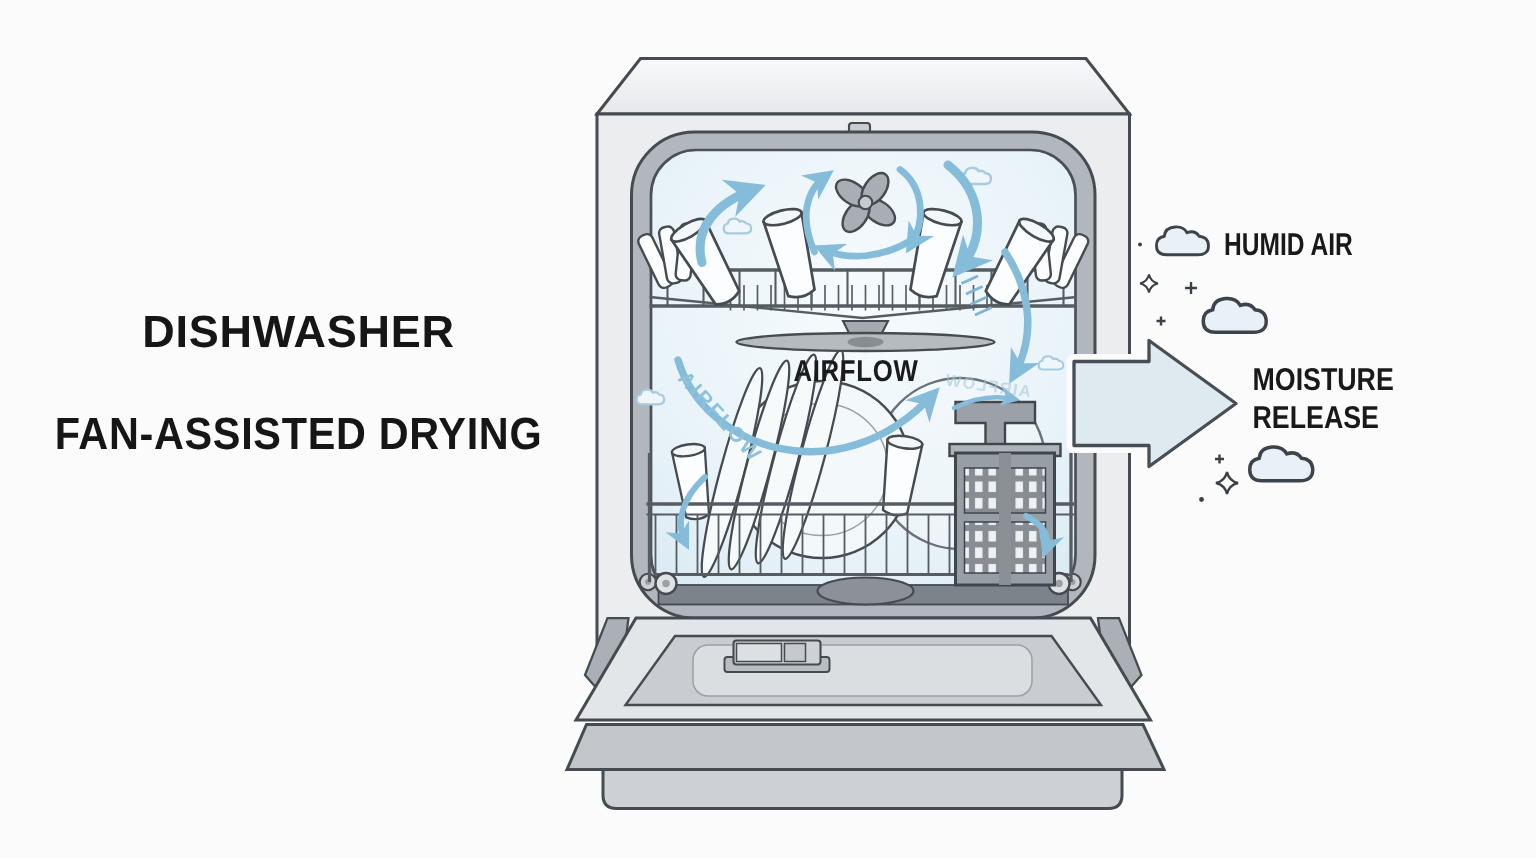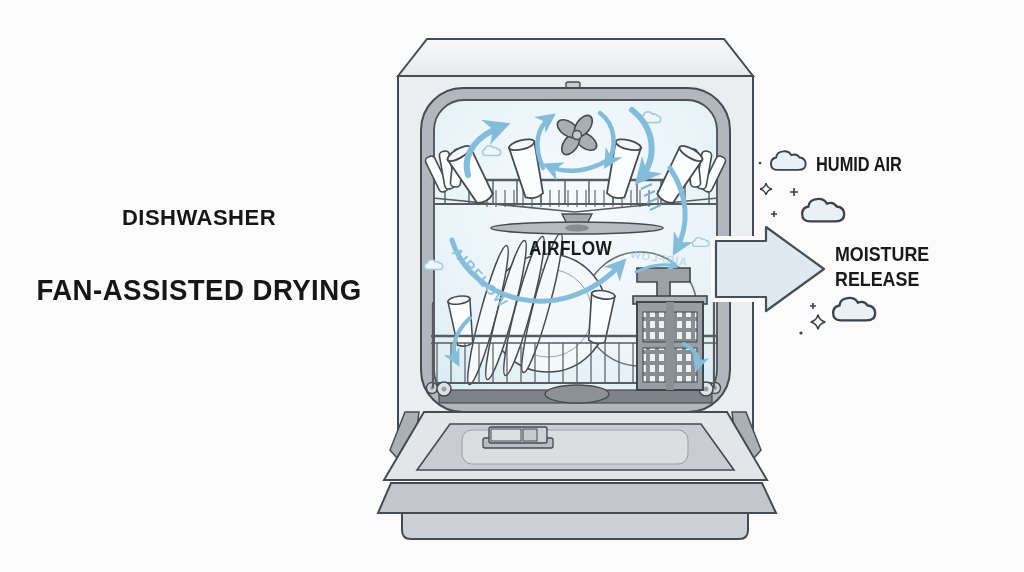--- a/index.html
+++ b/index.html
@@ -1,21 +1,21 @@
 <!DOCTYPE html>
 <html><head>
 <meta charset="utf-8">
 <style>
   html,body{margin:0;padding:0;background:#fbfbfb;}
   .stage{position:relative;width:1024px;height:572px;background:#fbfbfb;overflow:hidden;
          font-family:"Liberation Sans","DejaVu Sans",sans-serif;}
   .stage svg{position:absolute;left:0;top:0;}
   .lbl{position:absolute;font-weight:bold;color:#191919;white-space:nowrap;}
   .title-line{position:absolute;left:0;width:398px;text-align:center;font-weight:bold;color:#161616;}
-  .t1{top:205px;font-size:22px;letter-spacing:.5px;}
+  .t1{top:205px;font-size:30px;letter-spacing:.5px;}
   .t2{top:273px;font-size:30px;transform:scaleX(.92);transform-origin:50% 50%;letter-spacing:.5px;}
   .airflow-main{left:529px;top:237px;font-size:20px;transform:scaleX(.86);transform-origin:left top;
                 letter-spacing:.5px;color:#1b1b1b;}
   .airflow-curved{left:461px;top:244px;font-size:14px;color:#8ec2db;letter-spacing:1.5px;
                   transform:rotate(48deg);transform-origin:left top;}
   .airflow-faint{left:688px;top:256px;font-size:11px;color:#9cc6dd;opacity:.55;letter-spacing:1px;
                  transform:rotate(8deg) scaleX(-1);transform-origin:left top;}
   .humid{left:816px;top:152px;font-size:21px;transform:scaleX(.78);transform-origin:left top;}
   .moisture{left:835px;top:241px;font-size:21px;line-height:25px;transform:scaleX(.85);transform-origin:left top;}
 </style>

